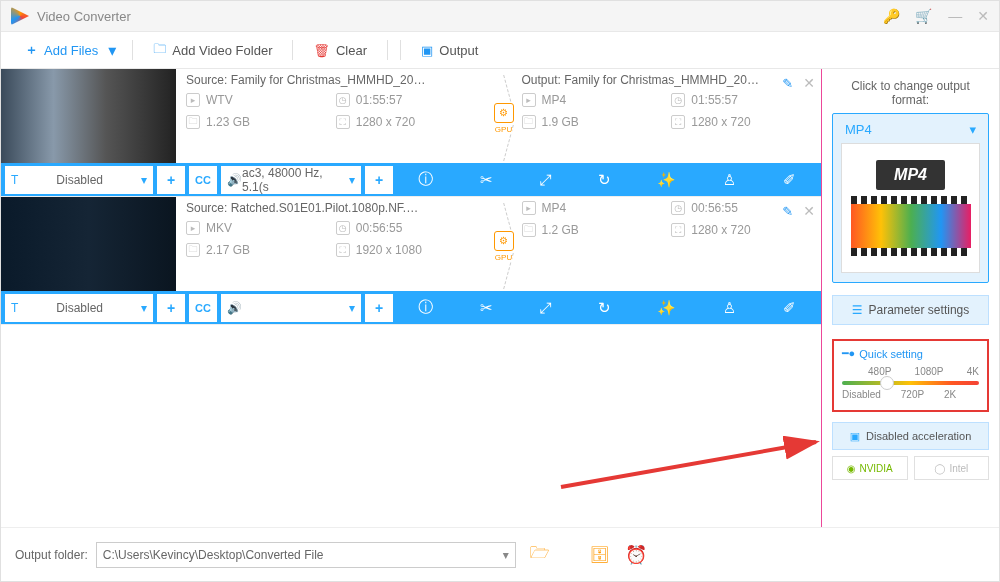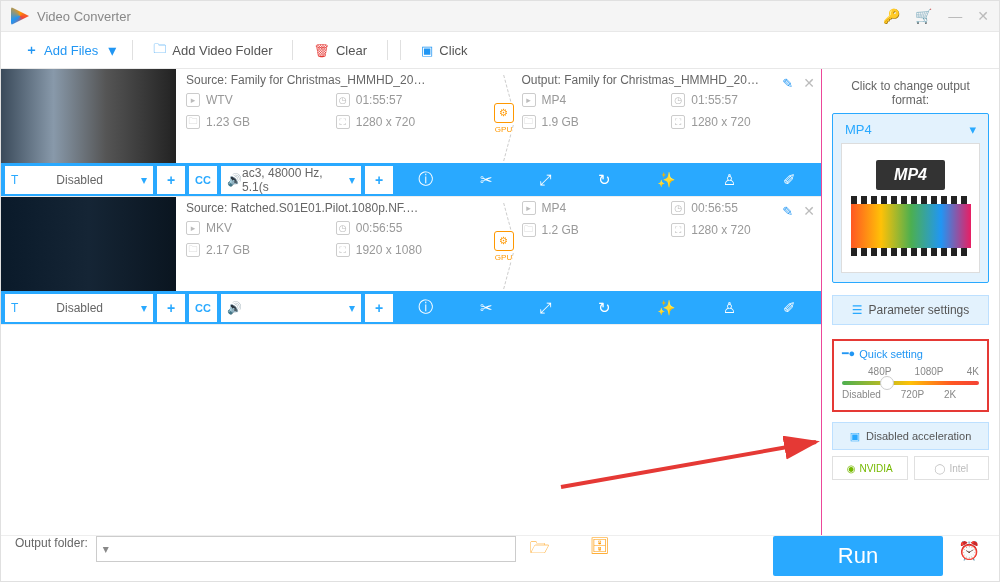--- a/index.html
+++ b/index.html
@@ -56,21 +56,21 @@
 .quick-box{margin-top:14px;border:2px solid #e53935;padding:6px 8px 10px;font-size:11px;color:#666}
 .quick-title{color:#2196F3;display:flex;align-items:center;gap:4px;margin-bottom:6px}
 .q-row{display:flex;justify-content:space-between;font-size:10px;color:#888}
 .q-slider{height:4px;background:linear-gradient(90deg,#4caf50 0%,#ffc107 50%,#ff5722 80%,#f44336 100%);margin:4px 0;position:relative;border-radius:2px}
 .q-knob{position:absolute;left:28%;top:-5px;width:14px;height:14px;background:#fff;border:1px solid #ccc;border-radius:50%}
 .hw-btn{margin-top:10px;width:100%;height:28px;background:#E3F2FD;border:1px solid #bde0ff;color:#555;font-size:11px;display:flex;align-items:center;justify-content:center;gap:6px;cursor:pointer}
 .hw-chips{display:flex;gap:6px;margin-top:6px}
 .chip{flex:1;height:24px;border:1px solid #e0e0e0;display:flex;align-items:center;justify-content:center;font-size:10px;gap:4px}
 .chip.nv{color:#76b900}
 .chip.intel{color:#bbb}
-.bottom{position:absolute;left:0;right:0;bottom:0;height:46px;display:flex;align-items:flex-start;padding:0 14px;border-top:1px solid #eee;background:#fff}
+.bottom{position:absolute;left:0;right:0;bottom:0;height:54px;display:flex;align-items:center;padding:0 14px;border-top:1px solid #eee;background:#fff}
 .bottom label{font-size:12px;color:#666;margin-right:8px}
 .path-box{flex:0 0 420px;height:26px;border:1px solid #ccc;display:flex;align-items:center;padding:0 6px;font-size:12px;color:#666;justify-content:space-between}
 .bottom .ico{color:#ff9800;margin-left:14px;font-size:16px;cursor:pointer}
 .run-btn{margin-left:auto;width:170px;height:40px;background:#29A9FF;color:#fff;font-size:22px;display:flex;align-items:center;justify-content:center;cursor:pointer;border-radius:2px}
 .clock-btn{width:30px;height:30px;margin-left:12px;color:#29A9FF;font-size:18px;cursor:pointer;display:flex;align-items:center;justify-content:center}
 .arrow{position:absolute;left:560px;top:358px;width:260px;height:60px;pointer-events:none;z-index:10}
 .arrow svg{overflow:visible}
 </style>
 </head>
 <body>
@@ -99,21 +99,21 @@
   </div>
   <div class="tsep"></div>
   <div class="tbtn">
     <span style="color:#e53935">🗑</span>
     <span>Clear</span>
   </div>
   <div class="tsep"></div>
   <div class="tsep"></div>
   <div class="tbtn">
     <span style="color:#2196F3">▣</span>
-    <span>Click</span>
+    <span>Output</span>
   </div>
 </div>
 
 <div class="content">
   <div class="main">
 
     <div class="item">
       <div class="item-top">
         <div class="thumb thumb1"></div>
         <div class="info">
@@ -337,21 +337,19 @@
           <span>◯</span>
           <span>Intel</span>
         </div>
     </div>
   </div>
 </div>
 
 <div class="bottom">
   <label>Output folder:</label>
   <div class="path-box">
+    <span>C:\Users\Kevincy\Desktop\Converted File</span>
     <span style="color:#888">▾</span>
   </div>
   <span class="ico">🗁</span>
   <span class="ico" style="margin-left:40px">🗄</span>
-  <div class="run-btn">
-      <span>Run</span>
-    </div>
   <div class="clock-btn">⏰</div>
 </div>
 
 </body></html>

